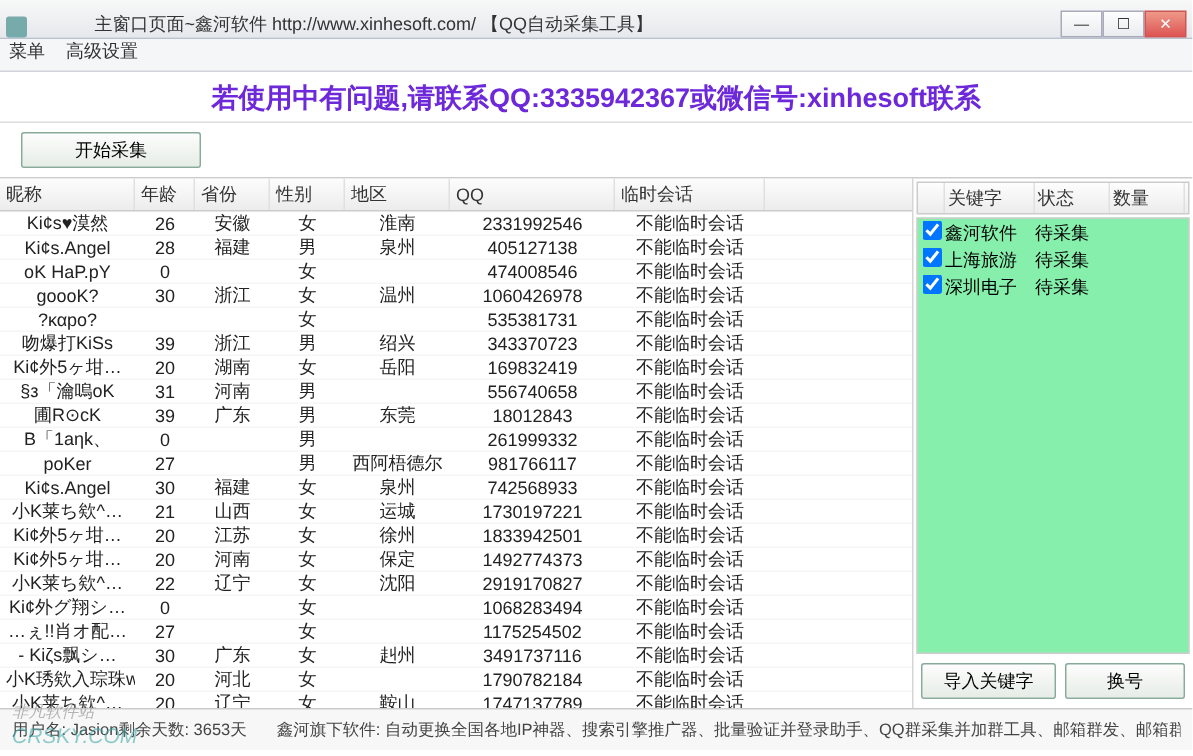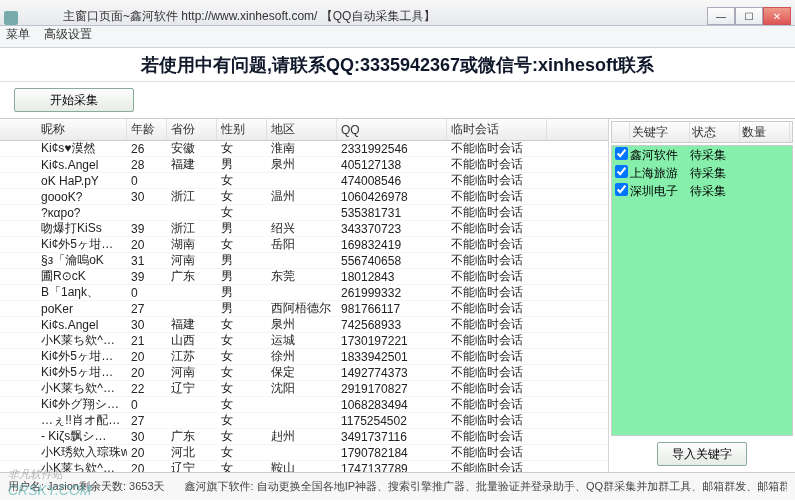--- a/index.html
+++ b/index.html
@@ -7,32 +7,32 @@
 
 .titlebar { height: 26px; background: linear-gradient(#f8f8f8,#e6e8ec); border-bottom: 1px solid #b9c3cf; display: flex; align-items: flex-end; padding: 0 4px; font-size: 12px; gap: 39px; }
 .titlebar .icon { width: 14px; height: 14px; background: #7aa; margin-right: 6px; border-radius: 2px; }
 .titlebar .title { flex: 1; color: #333; }
 .winbtns { display: flex; gap: 0; }
 .winbtn { width: 28px; height: 18px; border: 1px solid #aab; background: linear-gradient(#fdfdfd,#e9ecef); display:flex; align-items:center; justify-content:center; font-size: 10px; cursor: pointer; color:#333; }
 .winbtn.close { background: linear-gradient(#e98,#d55); color:#fff; border-color:#c55; }
 
 .menubar { height: 22px; background: #f4f6f8; border-bottom: 1px solid #d0d4da; display: flex; align-items: flex-start; font-size: 12px; padding: 0 6px; gap: 14px; color:#333; }
 
-.banner { height: 34px; display:flex; align-items:center; justify-content:center; font-size: 18px; font-weight: bold; color:#0f172a; border-bottom: 1px solid #ddd; }
+.banner { height: 34px; display:flex; align-items:center; justify-content:center; font-size: 18px; font-weight: bold; color:#6d28d9; border-bottom: 1px solid #ddd; }
 
 .toolbar { height: 36px; display:flex; align-items:center; padding: 0 14px; gap: 120px; }
 .btn { height: 24px; min-width: 120px; border: 1px solid #8a9; background: linear-gradient(#fdfdfd,#e6ece6); font-size: 12px; cursor: pointer; border-radius: 2px; padding: 0 14px; }
 
 .content { display:flex; height: 354px; border-top: 1px solid #ccc; }
 
 .left-table { flex: 1; overflow: hidden; display:flex; flex-direction:column; border-right:1px solid #d5d5d5; }
-.thead, .row { display: grid; grid-template-columns: 90px 40px 50px 50px 70px 110px 100px; font-size: 12px; align-items:center;padding-left:37px; }
+.thead, .row { display: grid; grid-template-columns: 90px 40px 50px 50px 70px 110px 100px; font-size: 12px; align-items:center; }
 .thead { height: 22px; background: linear-gradient(#fdfdfd,#ececec); border-bottom: 1px solid #ccc; color:#333; }
 .thead > div { padding: 0 4px; border-right: 1px solid #e0e0e0; height:100%; display:flex; align-items:center; }
-.tbody { flex:1; overflow-y: auto; overflow-x:hidden; }
+.tbody { flex:1; overflow-y: auto; overflow-x:hidden;text-align:center; }
 .row { height: 16px; border-bottom: 1px solid #f5f5f5; color:#222; }
 .row > div { padding: 0 4px; white-space: nowrap; overflow: hidden; }
 
 .right-panel { width: 186px; display:flex; flex-direction:column; padding: 2px; gap:2px; }
 .kthead, .krow { display:grid; grid-template-columns: 18px 60px 50px 50px; font-size:12px; align-items:center; }
 .kthead { height: 22px; background: linear-gradient(#fdfdfd,#ececec); border: 1px solid #ccc; color:#333; }
 .kthead > div { padding: 0 2px; border-right:1px solid #e0e0e0; height:100%; display:flex; align-items:center; }
 .kbody { flex:1; border:1px solid #ccc; background:#86efac; }
 .krow { height: 18px; }
 .krow input[type=checkbox]{ margin-left:3px; }
@@ -297,20 +297,21 @@
         </div>
         <div class="krow">
           <div><input type="checkbox" checked="" style=""></div>
           <div>深圳电子</div>
           <div>待采集</div>
           <div></div>
         </div>
       </div>
     <div class="right-buttons">
       <button class="btn">导入关键字</button>
+      <button class="btn">换号</button>
     </div>
   </div>
 </div>
 
 <div class="footer">
   <span>用户名: Jasion</span>
   <span>剩余天数:   3653天</span>
   <span style="flex:1; text-align:left; padding-left:20px; white-space:nowrap; overflow:hidden;">鑫河旗下软件: 自动更换全国各地IP神器、搜索引擎推广器、批量验证并登录助手、QQ群采集并加群工具、邮箱群发、邮箱群发器</span>
   <div class="watermark">
     <span class="cn">非凡软件站</span>

